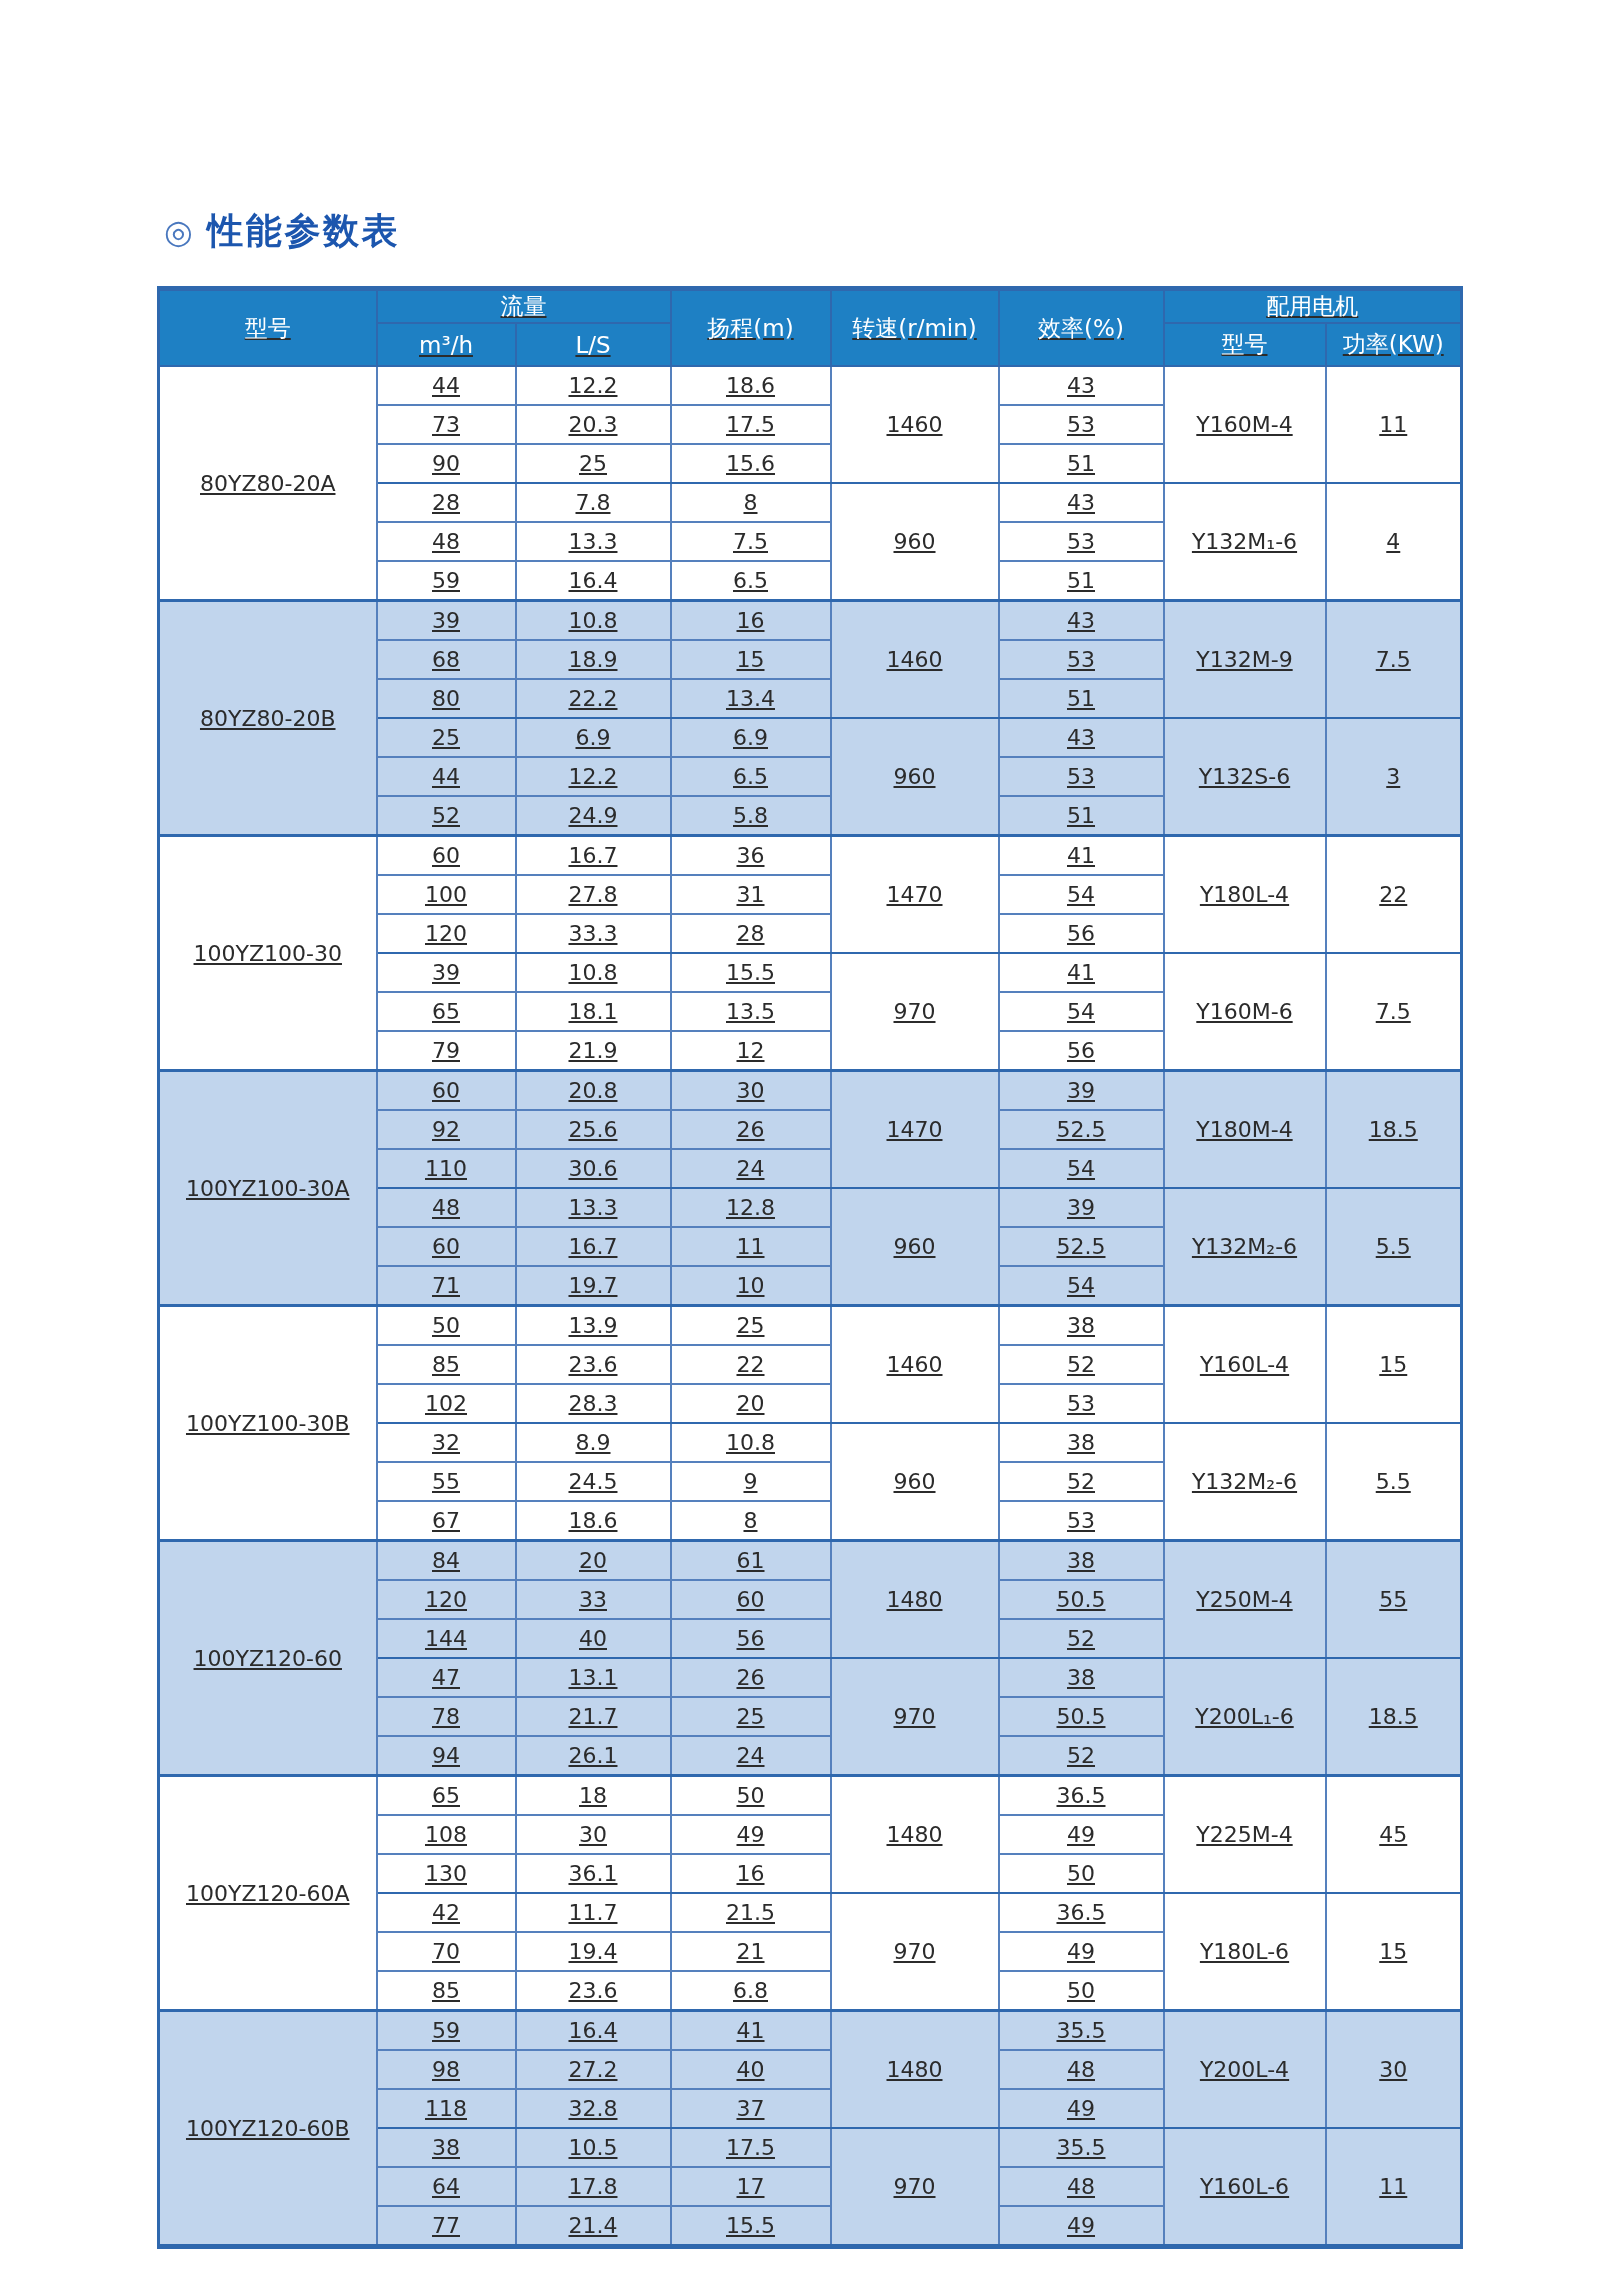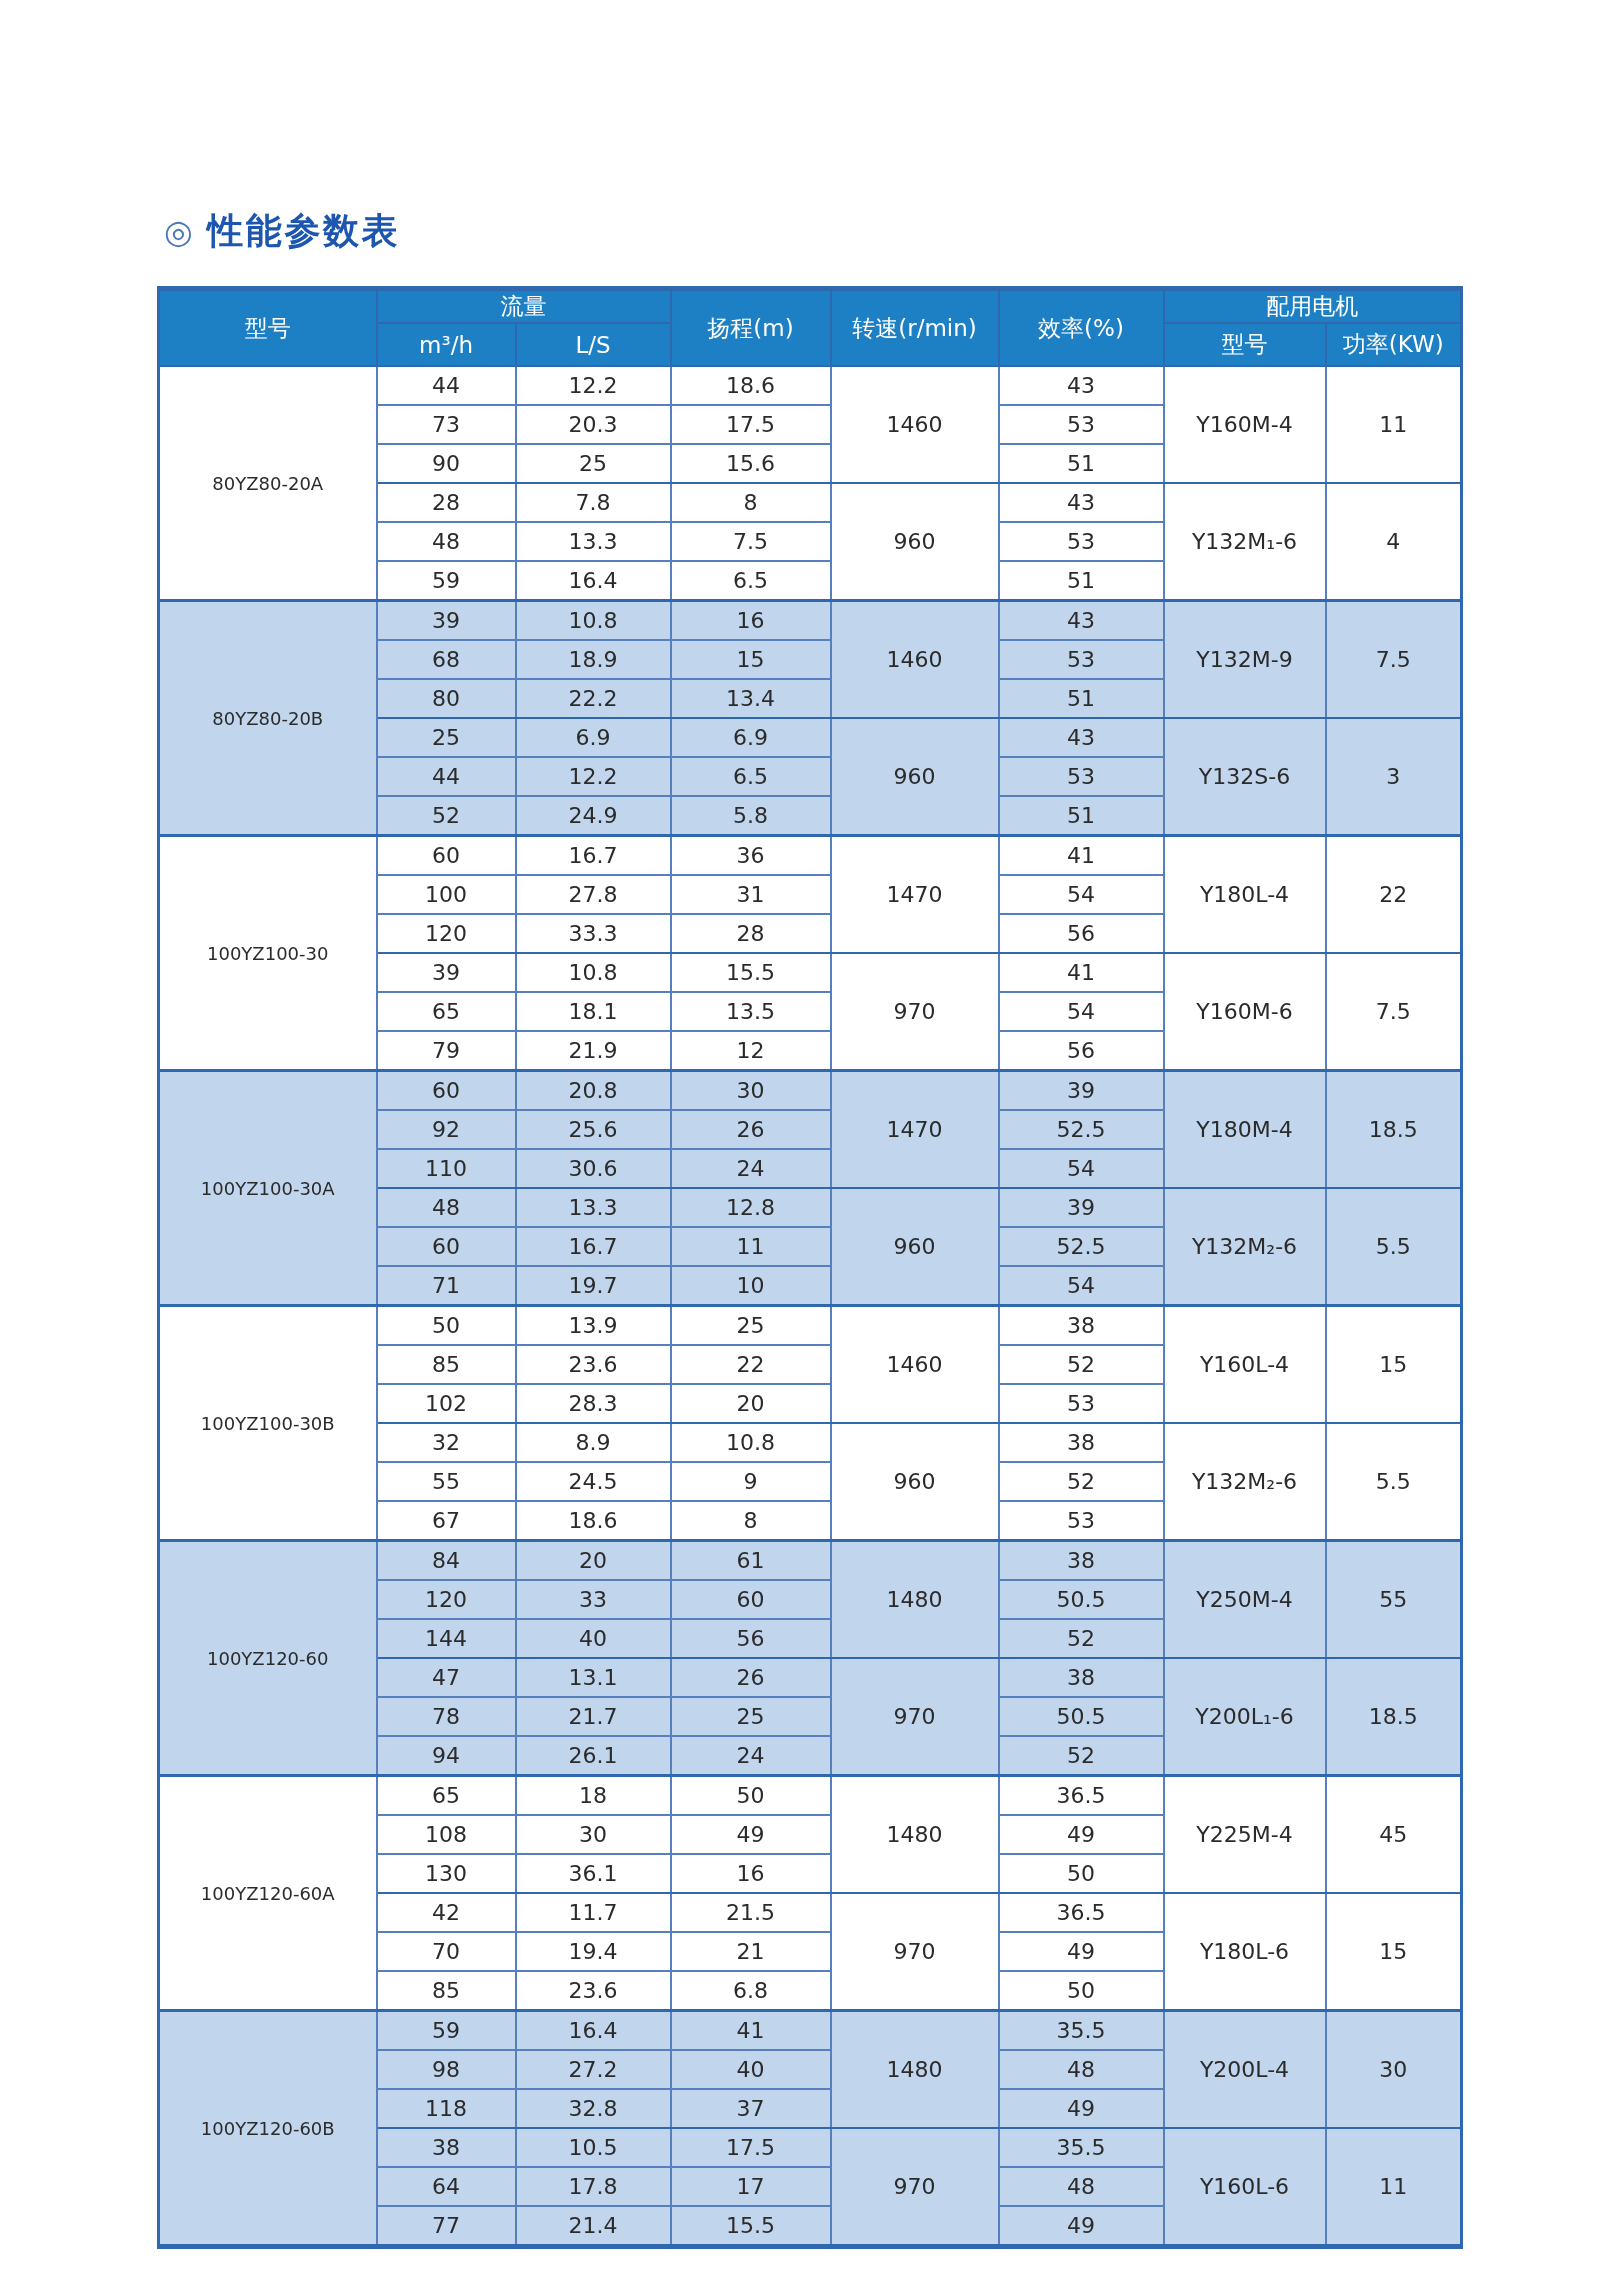--- a/index.html
+++ b/index.html
@@ -18,40 +18,40 @@
   }
   .page-title{
     position:absolute;left:164px;top:207px;
     display:flex;align-items:center;gap:14.4px;
     color:var(--title);font-weight:bold;font-size:36px;letter-spacing:2.6px;
   }
   .page-title .bullet{font-size:33px;font-weight:normal;opacity:.8;letter-spacing:0;}
   .tbl-wrap{position:absolute;left:157px;top:286px;width:1303px;}
   table{
     width:100%;border-collapse:collapse;table-layout:fixed;
-    border:3.3px solid var(--strong);border-top-width:5.2px;border-bottom-width:5.9px;
+    border:3.3px solid var(--strong);border-top-width:5.2px;border-bottom-width:5.9px;text-decoration:underline;
   }
   th{
     background:var(--hdr);color:#ffffff;font-weight:normal;font-size:23px;
     border-right:2px solid var(--strong);border-bottom:2px solid var(--strong);
     padding:0;text-align:center;
   }
   tr.h1 th{height:29px;}
   tr.h2 th{height:41px;}
   th.span2{vertical-align:middle;}
   td{
     height:37px;padding:0;text-align:center;vertical-align:middle;
     font-size:22px;border-right:2px solid var(--line);
   }
   tr.g-even td{background:var(--even);}
   tr.g-odd td{background:var(--odd);}
   td.hl{border-bottom:2px solid var(--line);}
   td.sl{border-bottom:2.6px solid var(--strong);}
   td.gl{border-bottom:3.9px solid var(--strong);}
-  td.model-cell{font-size:18px;}
+  td.model-cell{font-size:22px;}
 </style>
 </head>
 <body>
 
 <div class="page-title">
   <span class="bullet">◎</span>
   <span>性能参数表</span>
 </div>
 
 <div class="tbl-wrap">

